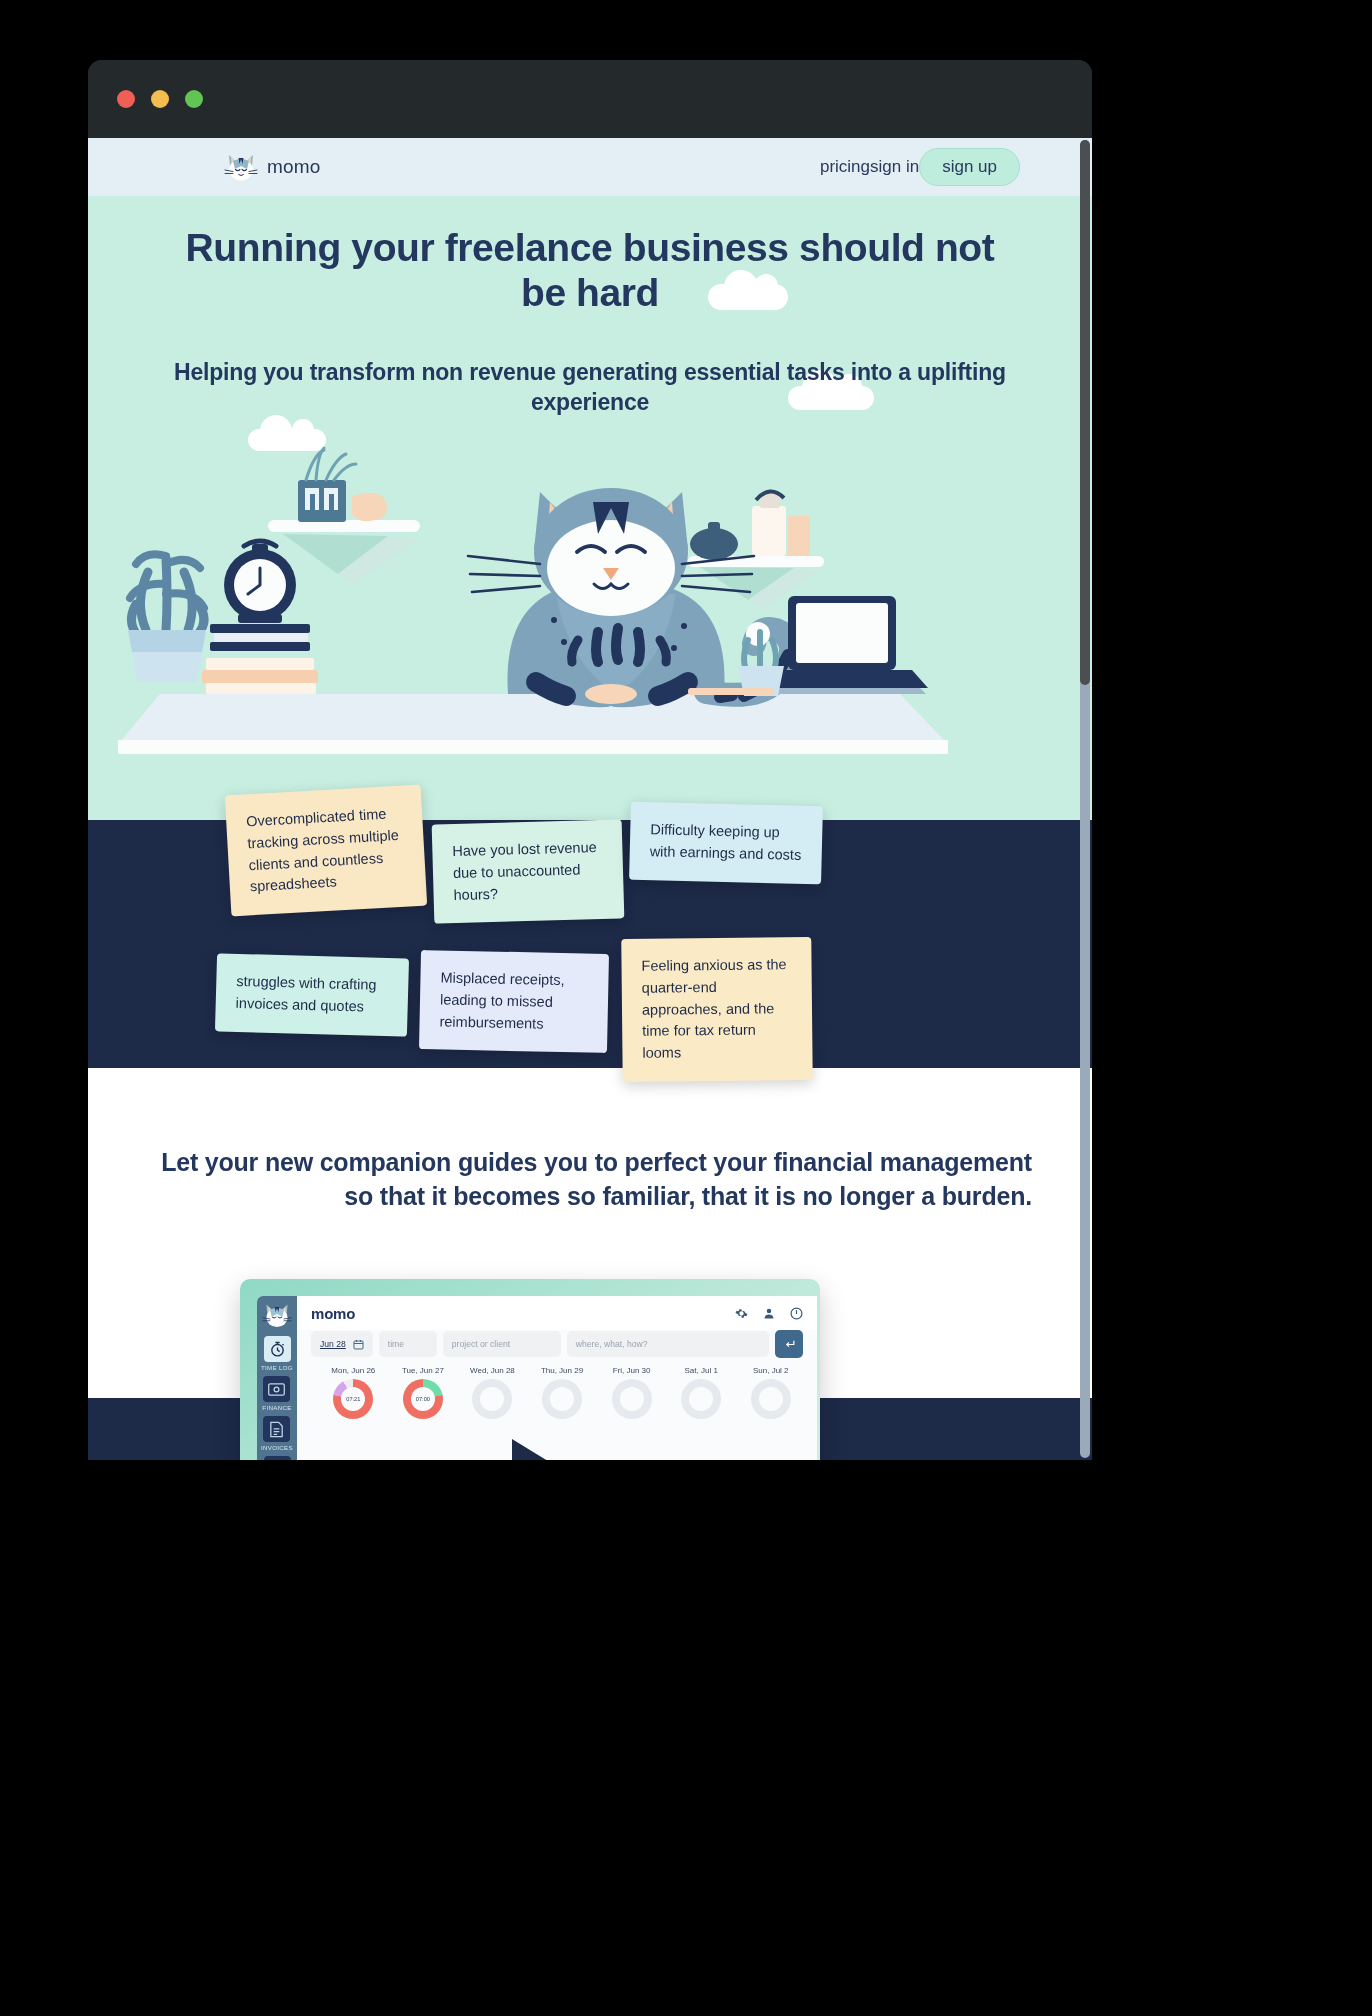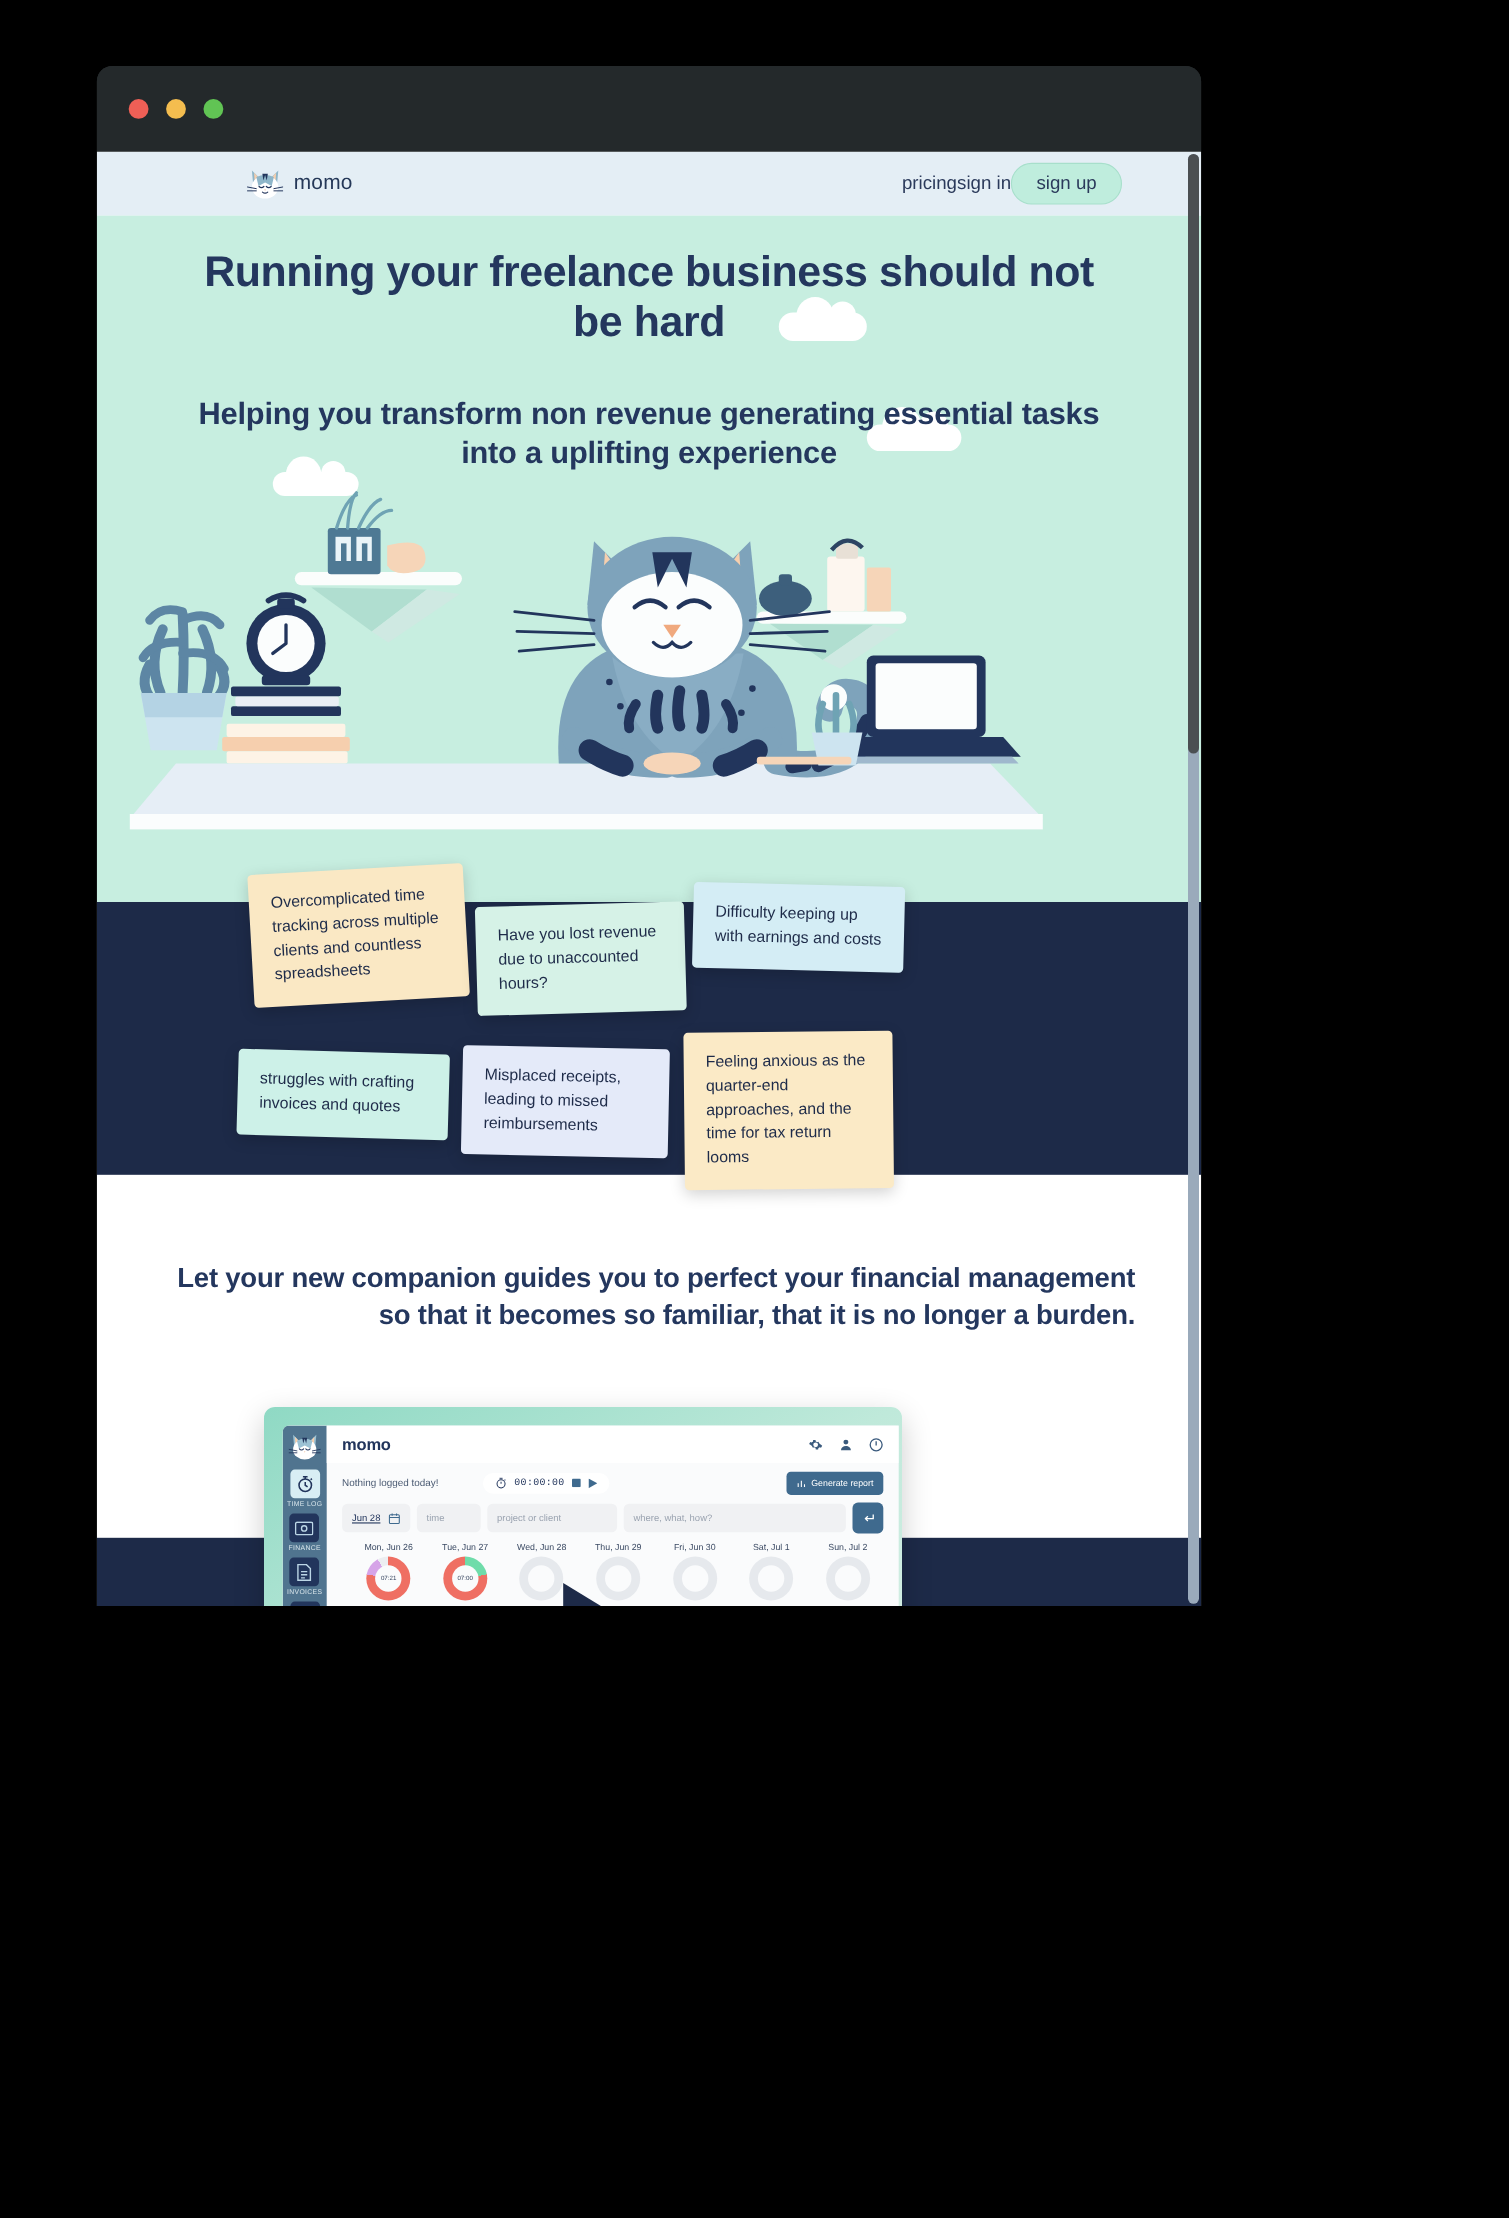--- a/index.html
+++ b/index.html
@@ -61,21 +61,21 @@
   .cloud3::after { width: 22px; height: 22px; left: 44px; top: -10px; }
 
   .h1 {
     position: relative; z-index: 3;
     text-align: center; font-size: 39px; line-height: 1.15;
     color: #24375e; font-weight: 700; letter-spacing: -.4px;
     padding: 0 90px;
   }
   .h2 {
     position: relative; z-index: 3;
-    text-align: center; font-size: 28px; line-height: 1.3;
+    text-align: center; font-size: 23px; line-height: 1.3;
     color: #24375e; font-weight: 700; margin-top: 42px; padding: 0 80px;
     letter-spacing: -.2px;
   }
   .illo { position: absolute; left: 0; right: 0; bottom: -4px; height: 380px; }
 
   
   .problems { position: relative; background: #1d2a48; height: 248px; }
   .note {
     position: absolute; border-radius: 4px; padding: 17px 20px;
     font-size: 14.5px; line-height: 1.5; color: #1e2b49;
@@ -346,42 +346,20 @@
                       <circle cx="12" cy="7" r="4.5"></circle>
                       <path d="M3 22c0-5 4-8 9-8s9 3 9 8z"></path>
                     </svg>
                   <svg width="13" height="13" viewBox="0 0 24 24" fill="none" stroke="#3a5a7d" stroke-width="2.2">
                       <circle cx="12" cy="12" r="10"></circle>
                       <path d="M12 6v7"></path>
                     </svg>
                 </span>
               </div>
 
-              <div class="app-row2">
-                <span class="logged-txt">Nothing logged today!</span>
-                <span class="timer-pill">
-                  <svg width="11" height="11" viewBox="0 0 24 24" fill="none" stroke="#22355c" stroke-width="2">
-                      <circle cx="12" cy="13" r="8"></circle>
-                      <path d="M12 9v4M9 2h6M19 6l1.5-1.5"></path>
-                    </svg>
-                  <span class="timer-val">00:00:00</span>
-                  <svg width="8" height="8" viewBox="0 0 10 10">
-                      <rect width="10" height="10" rx="1.5" fill="#3f6a8e"></rect>
-                    </svg>
-                  <svg width="8" height="9" viewBox="0 0 10 11">
-                      <path d="M0 0 L10 5.5 L0 11 Z" fill="#3f6a8e"></path>
-                    </svg>
-                </span>
-                <span class="gen-report">
-                  <svg width="9" height="9" viewBox="0 0 22 22" fill="none" stroke="#fff" stroke-width="2.4">
-                      <path d="M4 19V11M11 19V5M18 19V13"></path>
-                    </svg>
-                  <span>Generate report</span>
-                </span>
-              </div>
 
               <div class="app-form">
                 <span class="fld dark">
                   <span>Jun 28</span>
                   <svg width="11" height="11" viewBox="0 0 22 22" fill="none" stroke="#3f6a8e" stroke-width="2">
                       <rect x="2" y="4" width="18" height="16" rx="2"></rect>
                       <path d="M2 9h18M7 2v4M15 2v4"></path>
                     </svg>
                 </span>
                 <span class="fld" style="width:58px">time</span>

